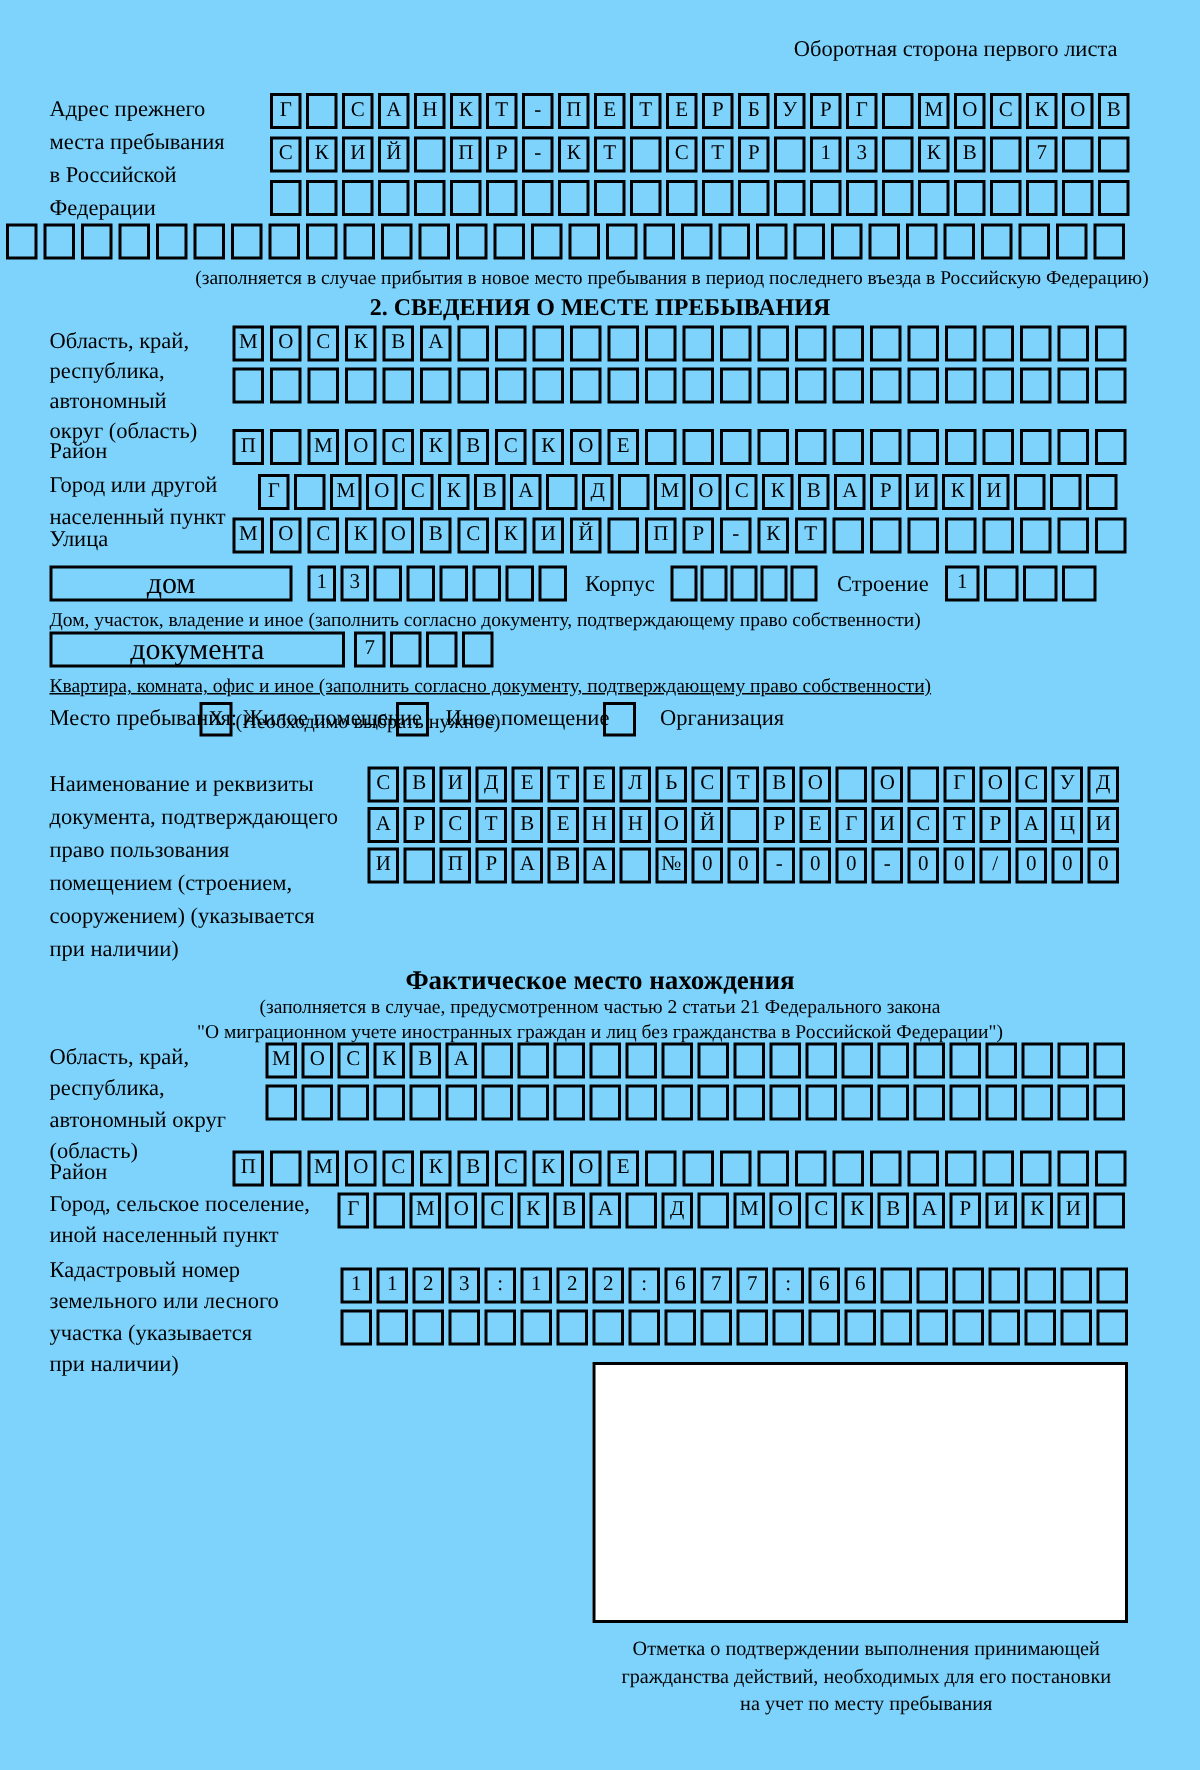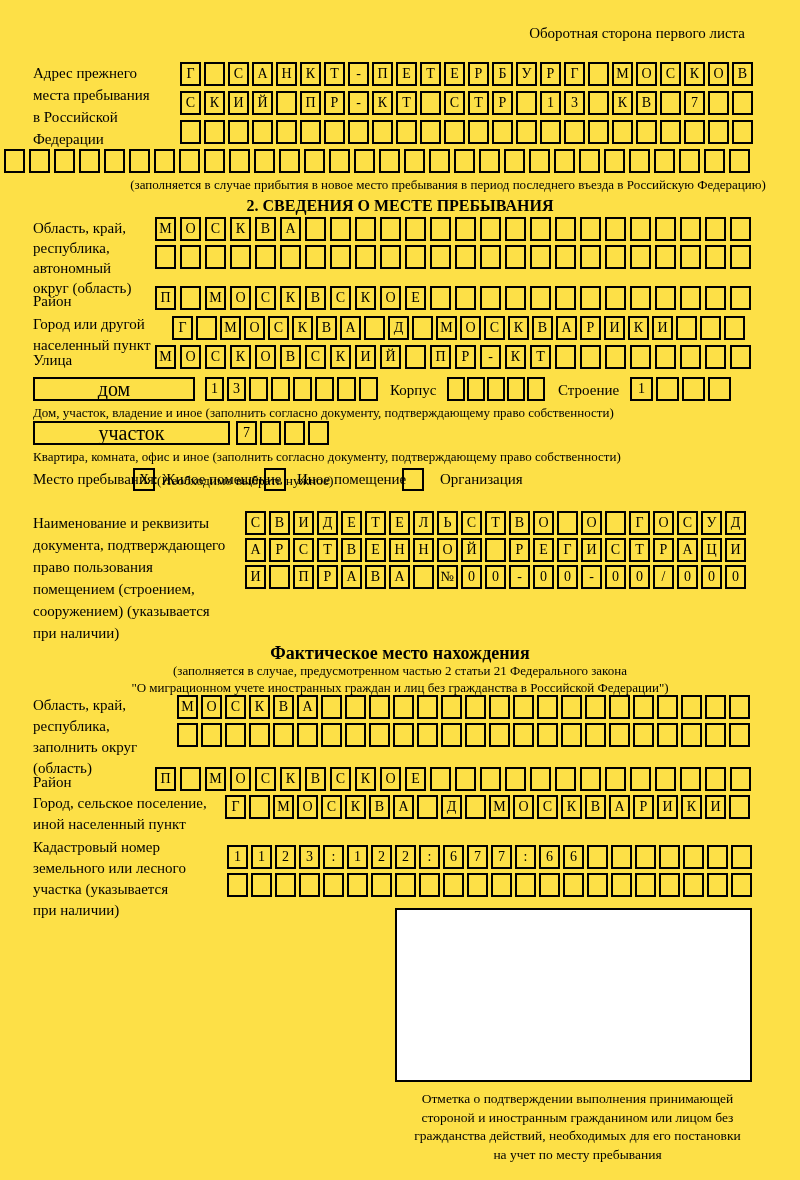--- a/index.html
+++ b/index.html
@@ -1,17 +1,17 @@
 <!DOCTYPE html>
 <html><head>
 <meta charset="utf-8">
 <style>
   html,body{margin:0;padding:0;background:#fff;}
   .page{
-    position:relative;width:800px;height:1180px;background:#fde047;color:#000;
+    position:relative;width:800px;height:1180px;background:#7dd3fc;color:#000;
     font-family:"Liberation Serif","DejaVu Serif",serif;overflow:hidden;
   }
   .abs{position:absolute;}
   
   .cellrow{position:absolute;white-space:nowrap;}
   .cell{
     display:inline-block;box-sizing:content-box;width:17px;height:20px;
     border:2px solid #000;margin-right:3px;text-align:center;
     font-size:14px;line-height:20px;vertical-align:top;
   }
@@ -81,23 +81,23 @@
   <div class="cellrow cells-25" style="left:155px;top:345px;"><span class="cell">М</span><span class="cell">О</span><span class="cell">С</span><span class="cell">К</span><span class="cell">О</span><span class="cell">В</span><span class="cell">С</span><span class="cell">К</span><span class="cell">И</span><span class="cell">Й</span><span class="cell"></span><span class="cell">П</span><span class="cell">Р</span><span class="cell">-</span><span class="cell">К</span><span class="cell">Т</span><span class="cell"></span><span class="cell"></span><span class="cell"></span><span class="cell"></span><span class="cell"></span><span class="cell"></span><span class="cell"></span><span class="cell"></span></div>
 
   <div class="widebox" style="left:33px;top:377px;width:158px;">дом</div>
   <div class="cellrow cells-22" style="left:205px;top:377px;"><span class="cell">1</span><span class="cell">3</span><span class="cell"></span><span class="cell"></span><span class="cell"></span><span class="cell"></span><span class="cell"></span><span class="cell"></span></div>
   <div class="abs lbl" style="left:390px;top:379px;">Корпус</div>
   <div class="cellrow cells-20" style="left:447px;top:377px;"><span class="cell"></span><span class="cell"></span><span class="cell"></span><span class="cell"></span><span class="cell"></span></div>
   <div class="abs lbl" style="left:558px;top:379px;">Строение</div>
   <div class="cellrow cells-26" style="left:630px;top:377px;"><span class="cell">1</span><span class="cell"></span><span class="cell"></span><span class="cell"></span></div>
   <div class="abs note" style="left:33px;top:405px;">Дом, участок, владение и иное (заполнить согласно документу, подтверждающему право собственности)</div>
 
-  <div class="widebox" style="left:33px;top:421px;width:193px;">участок</div>
+  <div class="widebox" style="left:33px;top:421px;width:193px;">документа</div>
   <div class="cellrow" style="left:236px;top:421px;"><span class="cell">7</span><span class="cell"></span><span class="cell"></span><span class="cell"></span></div>
-  <div class="abs note" style="left:33px;top:449px;">Квартира, комната, офис и иное (заполнить согласно документу, подтверждающему право собственности)</div>
+  <div class="abs note" style="left:33px;top:449px;text-decoration:underline;">Квартира, комната, офис и иное (заполнить согласно документу, подтверждающему право собственности)</div>
 
   <div class="abs lbl" style="left:33px;top:468px;">Место пребывания:</div>
   <span class="checkbox abs" style="left:133px;top:468px;">X</span>
   <div class="abs lbl" style="left:162px;top:468px;">Жилое помещение</div>
   <span class="checkbox abs" style="left:264px;top:468px;"></span>
   <div class="abs lbl" style="left:297px;top:468px;">Иное помещение</div>
   <span class="checkbox abs" style="left:402px;top:468px;"></span>
   <div class="abs lbl" style="left:440px;top:468px;">Организация</div>
   <div class="abs note" style="left:157px;top:473px;font-size:13.5px;">(Необходимо выбрать нужное)</div>
 
@@ -113,21 +113,21 @@
   <div class="cellrow" style="left:245px;top:538px;"><span class="cell">А</span><span class="cell">Р</span><span class="cell">С</span><span class="cell">Т</span><span class="cell">В</span><span class="cell">Е</span><span class="cell">Н</span><span class="cell">Н</span><span class="cell">О</span><span class="cell">Й</span><span class="cell"></span><span class="cell">Р</span><span class="cell">Е</span><span class="cell">Г</span><span class="cell">И</span><span class="cell">С</span><span class="cell">Т</span><span class="cell">Р</span><span class="cell">А</span><span class="cell">Ц</span><span class="cell">И</span></div>
   <div class="cellrow" style="left:245px;top:565px;"><span class="cell">И</span><span class="cell"></span><span class="cell">П</span><span class="cell">Р</span><span class="cell">А</span><span class="cell">В</span><span class="cell">А</span><span class="cell"></span><span class="cell">№</span><span class="cell">0</span><span class="cell">0</span><span class="cell">-</span><span class="cell">0</span><span class="cell">0</span><span class="cell">-</span><span class="cell">0</span><span class="cell">0</span><span class="cell">/</span><span class="cell">0</span><span class="cell">0</span><span class="cell">0</span></div>
 
   <div class="abs center bold" style="top:643px;font-size:18px;font-family:Liberation Serif, serif;">Фактическое место нахождения</div>
   <div class="abs note center" style="top:663px;">(заполняется в случае, предусмотренном частью 2 статьи 21 Федерального закона</div>
   <div class="abs note center" style="top:680px;">"О миграционном учете иностранных граждан и лиц без гражданства в Российской Федерации")</div>
 
   <div class="abs lbl-21" style="left:33px;top:695px;width:150px;">
     <span class="lbl-line">Область, край,</span>
     <span class="lbl-line">республика,</span>
-    <span class="lbl-line">заполнить округ</span>
+    <span class="lbl-line">автономный округ</span>
     <span class="lbl-line">(область)</span>
   </div>
   <div class="cellrow" style="left:177px;top:695px;"><span class="cell">М</span><span class="cell">О</span><span class="cell">С</span><span class="cell">К</span><span class="cell">В</span><span class="cell">А</span><span class="cell"></span><span class="cell"></span><span class="cell"></span><span class="cell"></span><span class="cell"></span><span class="cell"></span><span class="cell"></span><span class="cell"></span><span class="cell"></span><span class="cell"></span><span class="cell"></span><span class="cell"></span><span class="cell"></span><span class="cell"></span><span class="cell"></span><span class="cell"></span><span class="cell"></span><span class="cell"></span></div>
   <div class="cellrow" style="left:177px;top:723px;"><span class="cell"></span><span class="cell"></span><span class="cell"></span><span class="cell"></span><span class="cell"></span><span class="cell"></span><span class="cell"></span><span class="cell"></span><span class="cell"></span><span class="cell"></span><span class="cell"></span><span class="cell"></span><span class="cell"></span><span class="cell"></span><span class="cell"></span><span class="cell"></span><span class="cell"></span><span class="cell"></span><span class="cell"></span><span class="cell"></span><span class="cell"></span><span class="cell"></span><span class="cell"></span><span class="cell"></span></div>
 
   <div class="abs lbl" style="left:33px;top:771px;">Район</div>
   <div class="cellrow cells-25" style="left:155px;top:767px;"><span class="cell">П</span><span class="cell"></span><span class="cell">М</span><span class="cell">О</span><span class="cell">С</span><span class="cell">К</span><span class="cell">В</span><span class="cell">С</span><span class="cell">К</span><span class="cell">О</span><span class="cell">Е</span><span class="cell"></span><span class="cell"></span><span class="cell"></span><span class="cell"></span><span class="cell"></span><span class="cell"></span><span class="cell"></span><span class="cell"></span><span class="cell"></span><span class="cell"></span><span class="cell"></span><span class="cell"></span><span class="cell"></span></div>
 
   <div class="abs lbl-21" style="left:33px;top:793px;width:195px;">
     <span class="lbl-line">Город, сельское поселение,</span>
@@ -140,18 +140,17 @@
     <span class="lbl-line">земельного или лесного</span>
     <span class="lbl-line">участка (указывается</span>
     <span class="lbl-line">при наличии)</span>
   </div>
   <div class="cellrow" style="left:227px;top:845px;"><span class="cell">1</span><span class="cell">1</span><span class="cell">2</span><span class="cell">3</span><span class="cell">:</span><span class="cell">1</span><span class="cell">2</span><span class="cell">2</span><span class="cell">:</span><span class="cell">6</span><span class="cell">7</span><span class="cell">7</span><span class="cell">:</span><span class="cell">6</span><span class="cell">6</span><span class="cell"></span><span class="cell"></span><span class="cell"></span><span class="cell"></span><span class="cell"></span><span class="cell"></span><span class="cell"></span></div>
   <div class="cellrow" style="left:227px;top:873px;"><span class="cell"></span><span class="cell"></span><span class="cell"></span><span class="cell"></span><span class="cell"></span><span class="cell"></span><span class="cell"></span><span class="cell"></span><span class="cell"></span><span class="cell"></span><span class="cell"></span><span class="cell"></span><span class="cell"></span><span class="cell"></span><span class="cell"></span><span class="cell"></span><span class="cell"></span><span class="cell"></span><span class="cell"></span><span class="cell"></span><span class="cell"></span><span class="cell"></span></div>
 
   <div class="bigbox" style="left:395px;top:908px;width:353px;height:170px;"></div>
   <div class="abs" style="left:375px;top:1090px;width:405px;text-align:center;font-size:13.5px;line-height:18.5px;">
     <span class="lbl-line">Отметка о подтверждении выполнения принимающей</span>
-    <span class="lbl-line">стороной и иностранным гражданином или лицом без</span>
     <span class="lbl-line">гражданства действий, необходимых для его постановки</span>
     <span class="lbl-line">на учет по месту пребывания</span>
   </div>
 
 </div>
 
 </body></html>

